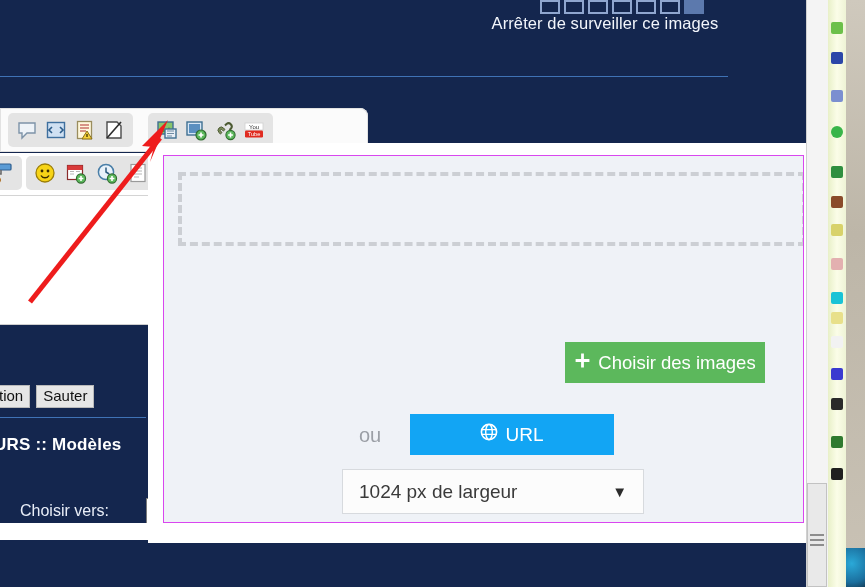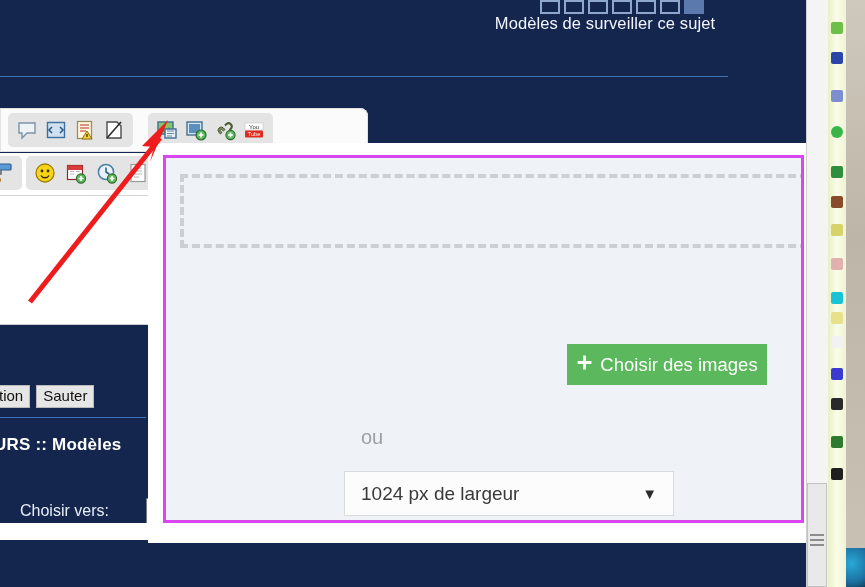--- a/index.html
+++ b/index.html
@@ -183,21 +183,21 @@
     position: absolute;
     left: 148px; top: 143px;
     width: 665px; height: 400px;
     background: #ffffff;
   }
   .dialog {
     position: absolute;
     left: 163px; top: 155px;
     width: 641px; height: 368px;
     background: #eff2f7;
-    border: 3px solid #d946ef;
+    border: 1px solid #d946ef;
     box-sizing: border-box;
     overflow: hidden;
     text-decoration: underline;
   }
   .dropzone {
     position: absolute;
     left: 14px; top: 16px;
     width: 628px; height: 74px;
     box-sizing: border-box;
     border: 4px dashed #cccfd4;
@@ -229,21 +229,21 @@
   .btn-url {
     position: absolute;
     left: 246px; top: 258px;
     width: 204px; height: 41px;
     background: #12a5f4;
     font-size: 19px;
   }
   .select-wrap {
     position: absolute;
     left: 178px; top: 313px;
-    width: 330px; height: 45px;
+    width: 302px; height: 45px;
     background: #fcfcfc;
     border: 1px solid #d7dade;
     box-sizing: border-box;
     display: flex;
     align-items: center;
     padding: 0 16px;
     justify-content: space-between;
   }
   .select-val {
     font-size: 19px;
@@ -338,21 +338,21 @@
     <div class="watch-row">
       <span class="rate-box"></span>
       <span class="rate-box"></span>
       <span class="rate-box"></span>
       <span class="rate-box"></span>
       <span class="rate-box"></span>
       <span class="rate-box"></span>
       <span class="rate-box filled"></span>
     </div>
 
-    <div class="watch-link">Modèles de surveiller ce sujet</div>
+    <div class="watch-link">Arrêter de surveiller ce images</div>
 
     <div class="hr-line"></div>
 
     <div class="editor-wrap">
       <div class="tb-tabstrip">
 
         <div class="tb-group g1">
           <span class="ico">
             <svg width="22" height="22" viewBox="0 0 22 22">
               <path d="M3 4h16v10H11l-5 5v-5H3z" fill="#eef3f8" stroke="#7d93a8" stroke-width="1.4"></path>
@@ -489,20 +489,30 @@
       <span>
         <svg width="17" height="17" viewBox="0 0 17 17">
           <path d="M8.5 1.6v13.8M1.6 8.5h13.8" stroke="#ffffff" stroke-width="2.8"></path>
         </svg>
       </span>
       <span>Choisir des images</span>
     </button>
 
     <div class="ou">ou</div>
 
+    <button class="btn btn-url">
+      <span>
+        <svg width="18" height="18" viewBox="0 0 18 18">
+          <circle cx="9" cy="9" r="7.6" fill="none" stroke="#ffffff" stroke-width="1.6"></circle>
+          <ellipse cx="9" cy="9" rx="3.3" ry="7.6" fill="none" stroke="#ffffff" stroke-width="1.4"></ellipse>
+          <path d="M1.7 6.6h14.6M1.7 11.4h14.6" stroke="#ffffff" stroke-width="1.4"></path>
+        </svg>
+      </span>
+      <span>URL</span>
+    </button>
 
     <div class="select-wrap">
       <span class="select-val">1024 px de largeur</span>
       <span class="caret">▼</span>
     </div>
 
   </div>
 
   <div class="right-chrome"></div>
   <div class="rc-scroll"></div>

